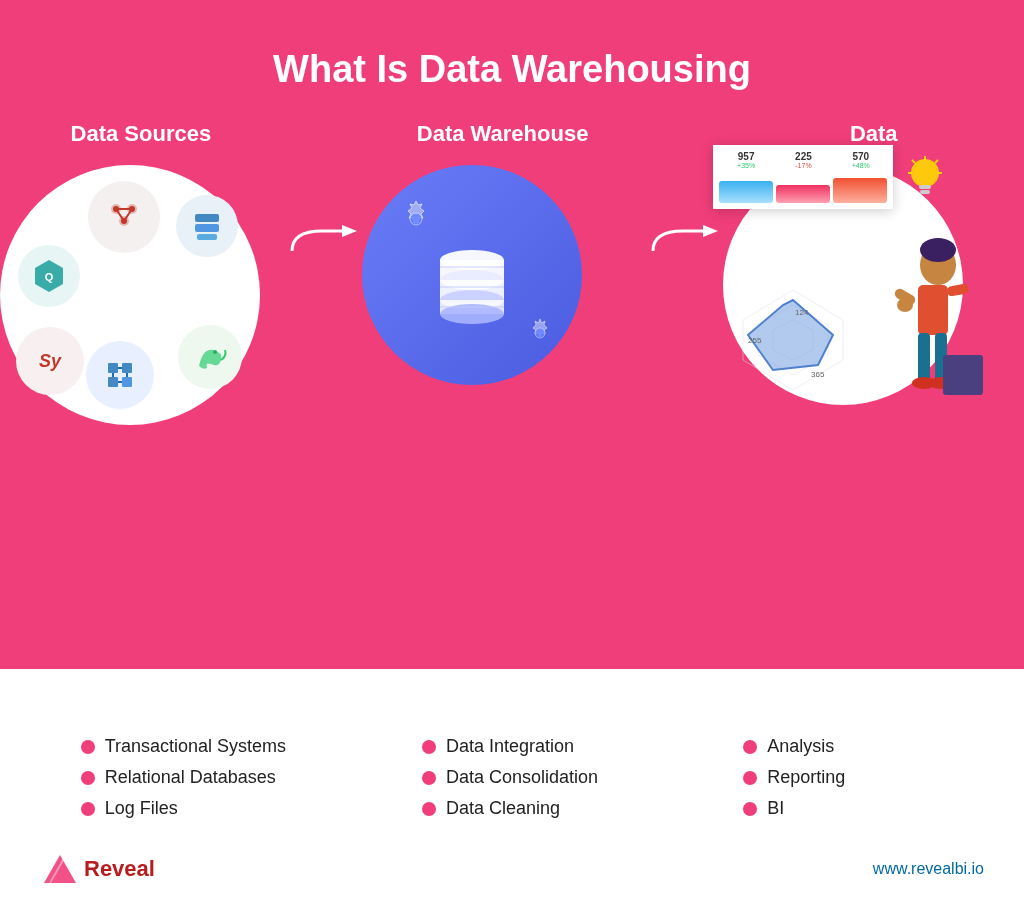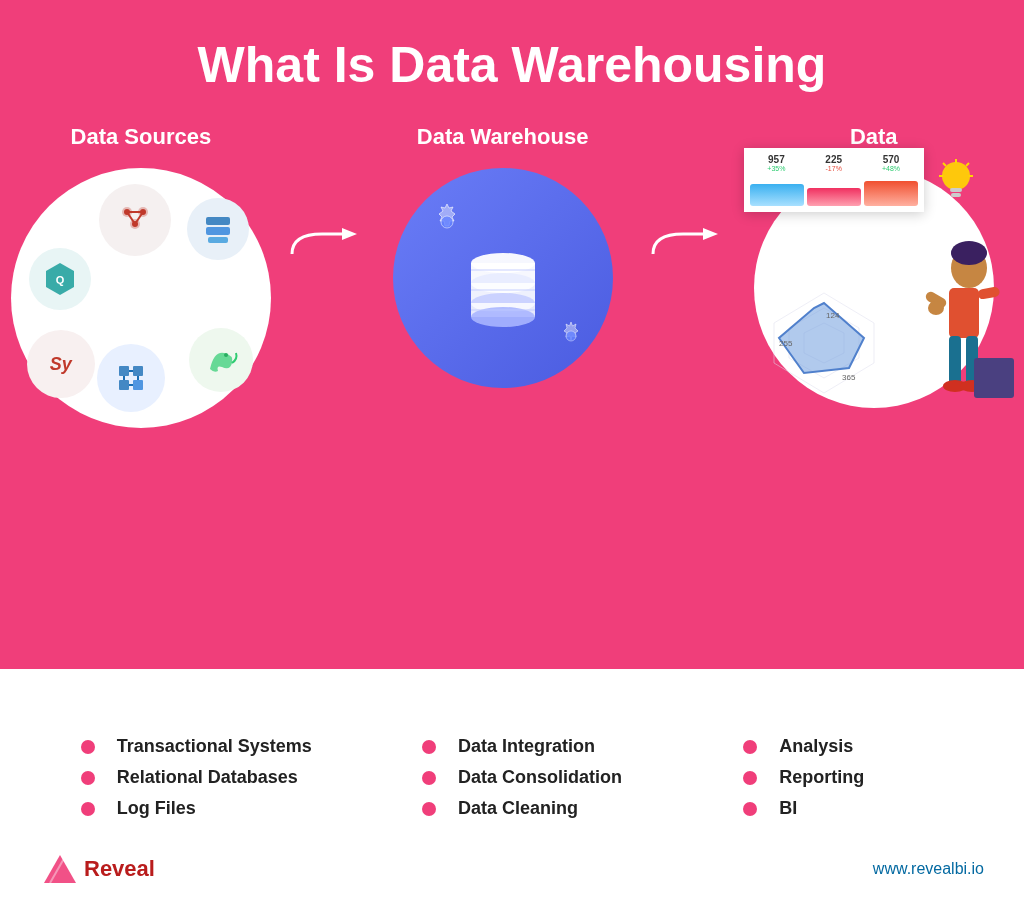--- a/index.html
+++ b/index.html
@@ -16,23 +16,23 @@
       height: 909px;
       background: #f03e7a;
       position: relative;
       display: flex;
       flex-direction: column;
       align-items: center;
     }
 
     .page-title {
       color: white;
-      font-size: 50px;
+      font-size: 38px;
       font-weight: 700;
-      margin-top: 36px;
+      margin-top: 48px;
       text-align: center;
       z-index: 2;
       position: relative;
     }
 
     .col-title {
       font-size: 22px;
       font-weight: 700;
       color: white;
       margin-bottom: 18px;
@@ -94,26 +94,26 @@
     .bullet-list {
       margin-top: 24px;
       list-style: none;
       padding: 0;
       align-self: flex-start;
       margin-left: 20px;
     }
 
     .bullet-list li {
       font-size: 18px;
-      font-weight: 700;
+      font-weight: 400;
       color: #222;
       margin-bottom: 10px;
       display: flex;
       align-items: center;
-      gap: 22px;
+      gap: 10px;
     }
 
     .bullet-dot {
       width: 14px;
       height: 14px;
       border-radius: 50%;
       background: #f03e7a;
       display: inline-block;
       flex-shrink: 0;
     }
@@ -250,21 +250,20 @@
       justify-content: center;
       width: 100%;
       position: relative;
       z-index: 2;
       margin-top: 10px;
     }
 
     .col-wrapper {
       display: flex;
       flex-direction: column;
-      align-items: center;
       width: 300px;
     }
 
     .arrow-mid {
       display: flex;
       align-items: center;
       margin-top: 100px;
       flex-shrink: 0;
     }
 

